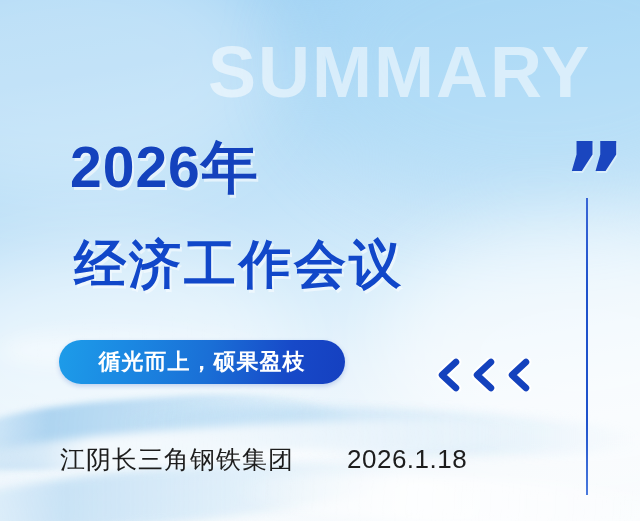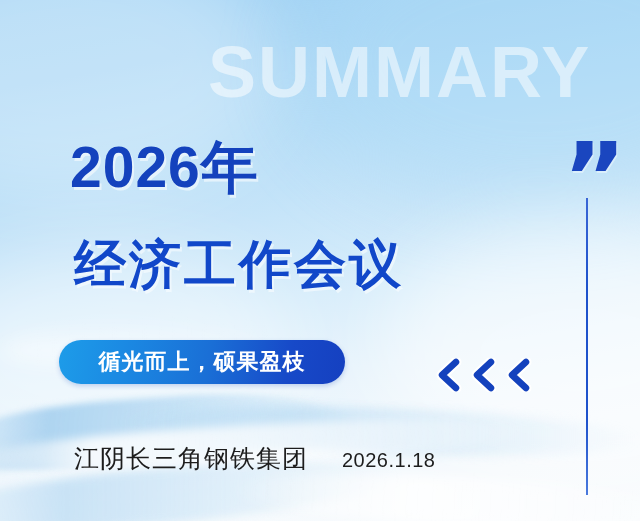--- a/index.html
+++ b/index.html
@@ -185,35 +185,35 @@
     left: 586px;
     top: 198px;
     width: 2px;
     height: 297px;
     background: linear-gradient(180deg, #3a66d6 0%, #1e52cc 30%, #1e52cc 75%, #4a79dd 100%);
   }
 
   
   .footer {
     position: absolute;
-    left: 74px;
+    left: 60px;
     top: 446px;
     display: flex;
     align-items: baseline;
-    gap: 34px;
+    gap: 53px;
     white-space: nowrap;
   }
   .footer-org {
     font-size: 25px;
     color: #1d1d1d;
     letter-spacing: 1px;
     line-height: 1;
   }
   .footer-date {
-    font-size: 20px;
+    font-size: 26px;
     color: #1d1d1d;
     letter-spacing: 0.5px;
     line-height: 1;
   }
 </style>
 </head>
 <body>
 
 <div id="poster">
 

